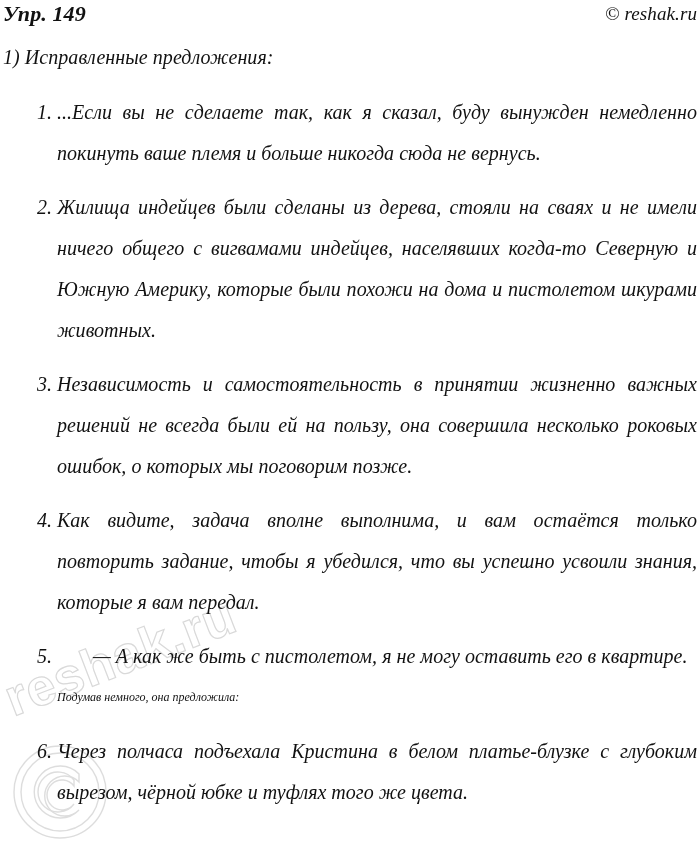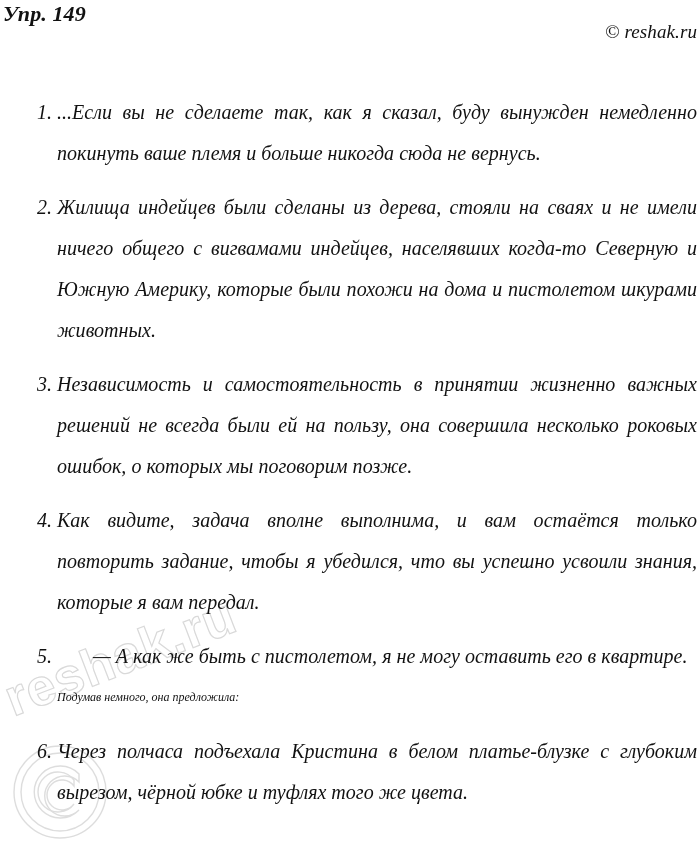--- a/index.html
+++ b/index.html
@@ -73,21 +73,20 @@
   .doc-title {
     font-size: 22px;
     font-weight: 700;
     line-height: 26px;
     letter-spacing: 0.1px;
   }
   .credit {
     font-size: 19px;
     line-height: 26px;
     letter-spacing: 0.1px;
-    margin-top: 18px;
   }
 
   .intro-line {
     position: absolute;
     left: 3px;
     top: 43px;
     font-size: 20px;
     line-height: 28px;
     letter-spacing: 0.05px;
   }
@@ -154,20 +153,21 @@
   </div>
 </div>
 
 <div id="page">
 
   <div class="header-row">
     <div class="doc-title">Упр. 149</div>
     <div class="credit">© reshak.ru</div>
   </div>
 
+  <div class="intro-line">1) Исправленные предложения:</div>
 
   <div id="items">
 
     <div class="item">
       <div class="item-number">1.</div>
       <div class="item-body">...Если вы не сделаете так, как я сказал, буду вынужден немедленно покинуть ваше племя и больше никогда сюда не вернусь.</div>
     </div>
 
     <div class="item">
       <div class="item-number">2.</div>

